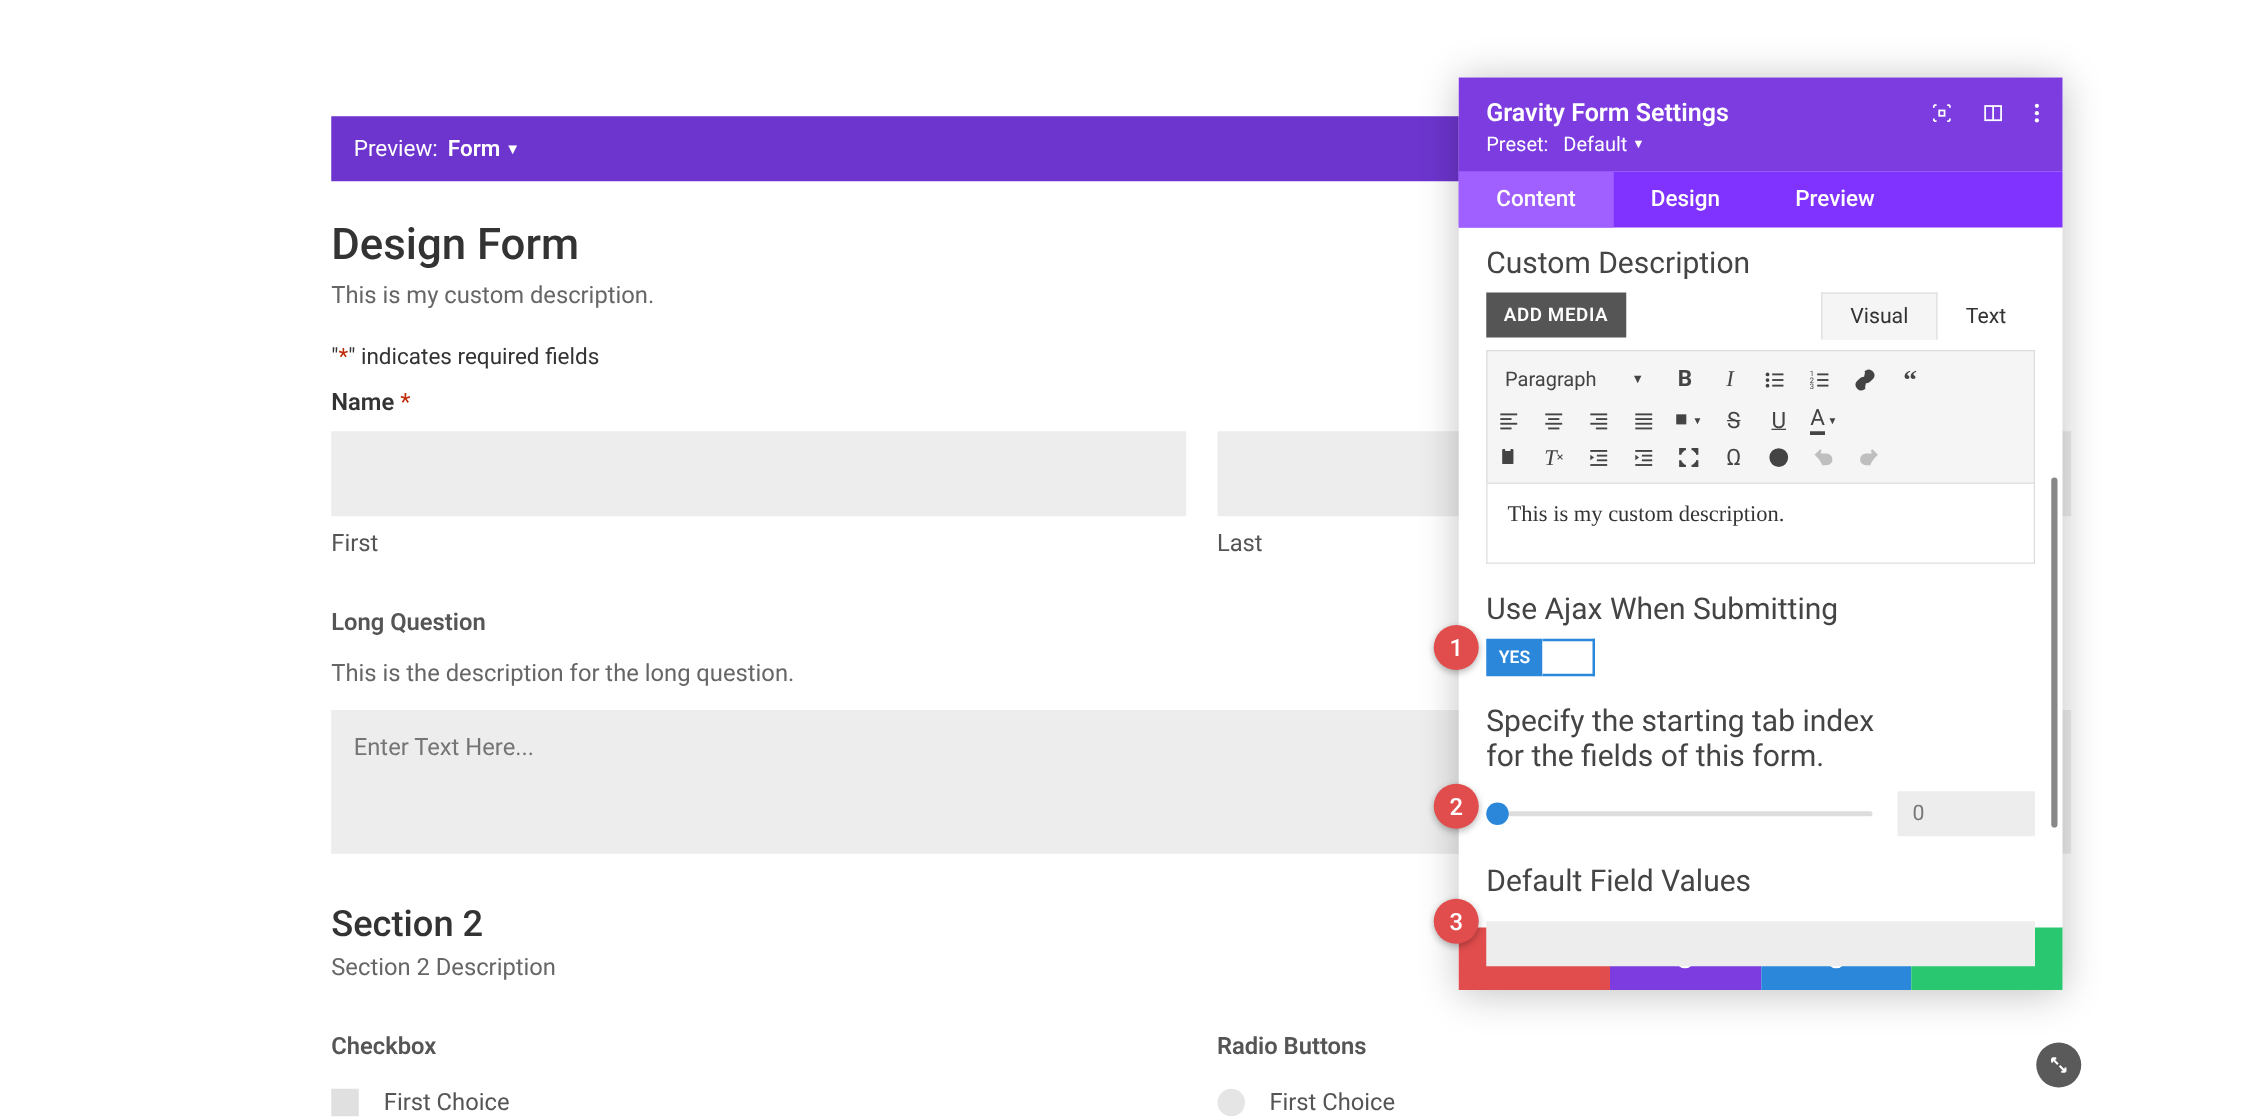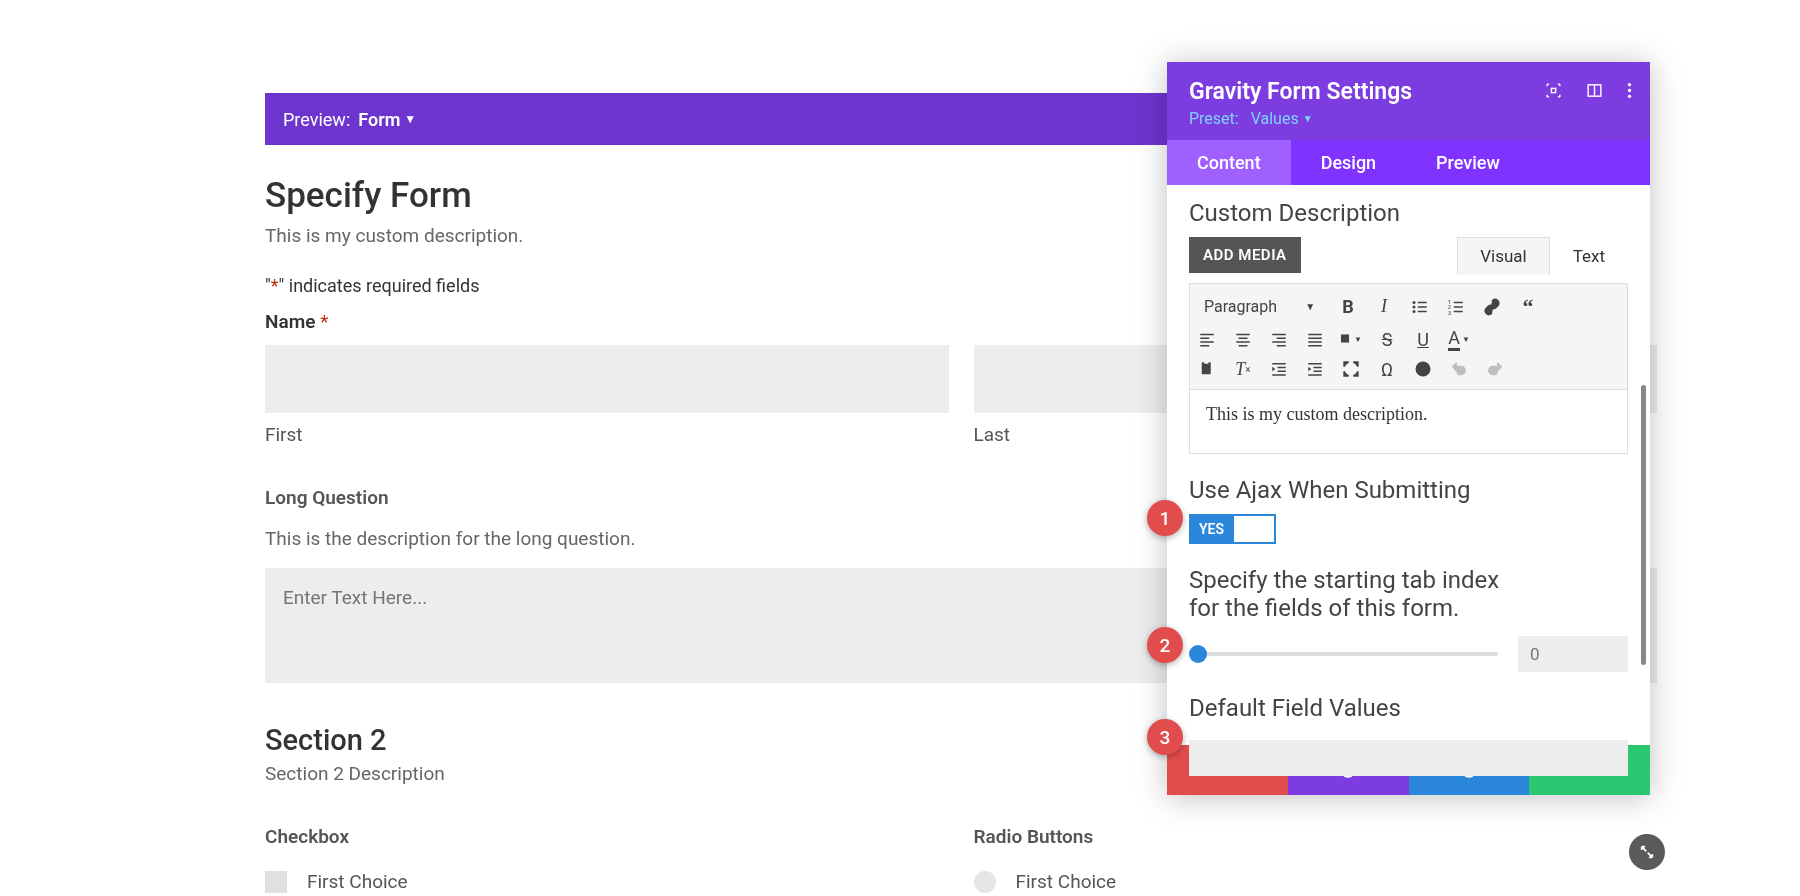--- a/index.html
+++ b/index.html
@@ -34,22 +34,22 @@
 .choice-row { display: flex; gap: 25px; margin-top: 40px; }
 .choice-col { flex: 1; }
 .choice-label { font-size: 19px; font-weight: 600; color: #555; margin-bottom: 22px; display: block; }
 .choice-item { display: flex; align-items: center; gap: 20px; font-size: 19px; color: #555; }
 .cb-box { width: 22px; height: 22px; background: #e0e0e0; }
 .radio-circle { width: 22px; height: 22px; background: #e5e5e5; border-radius: 50%; }
 
 
 .panel { position: absolute; left: 1167px; top: 62px; width: 483px; background: #fff; box-shadow: 0 2px 30px rgba(0,0,0,0.25); }
 .panel-hdr { background: #7c3ce0; color: #fff; padding: 16px 22px 12px; position: relative; }
-.panel-title { font-size: 23px; font-weight: 600; margin-bottom: 4px; }
-.panel-preset { font-size: 16px; color: #7dd3fc; display: inline-flex; align-items: center; gap: 4px; }
+.panel-title { font-size: 20px; font-weight: 600; margin-bottom: 4px; }
+.panel-preset { font-size: 16px; color: #ffffff; display: inline-flex; align-items: center; gap: 4px; }
 .panel-preset .chev { font-size: 10px; }
 .panel-icons { position: absolute; right: 18px; top: 20px; display: flex; gap: 24px; }
 .panel-icons span { cursor: pointer; font-size: 17px; }
 
 .panel-tabs { background: #8032ff; display: flex; }
 .panel-tab { color: #fff; padding: 12px 30px; font-size: 18px; font-weight: 500; cursor: pointer; }
 .panel-tab.active { background: #a060ff; }
 
 .panel-body { padding: 14px 22px 16px; max-height: 560px; position: relative; }
 .panel-body-scroll-indicator { position: absolute; right: 4px; top: 200px; width: 5px; height: 280px; background: #888; border-radius: 3px; }
@@ -102,21 +102,21 @@
 
 <div class="preview-bar">
   <span class="label">Preview:</span>
   <span class="mode">
     <span>Form</span>
     <span class="chev">▼</span>
   </span>
 </div>
 
 <div class="form-area">
-  <h1 class="form-title">Specify Form</h1>
+  <h1 class="form-title">Design Form</h1>
   <div class="form-desc">This is my custom description.</div>
   <div class="req-note">
     <span>"</span><span class="star">*</span><span>" indicates required fields</span>
   </div>
   <span class="field-label">
     <span>Name</span> <span class="star">*</span>
   </span>
   <div class="name-row">
     <div class="name-col">
       <input class="txt-input" style="">
@@ -150,21 +150,21 @@
         <span>First Choice</span>
       </div>
     </div>
   </div>
 </div>
 
 <div class="panel">
   <div class="panel-hdr">
     <div class="panel-title">Gravity Form Settings</div>
     <div class="panel-preset">
-      <span>Preset:</span>&nbsp;<span>Values</span>
+      <span>Preset:</span>&nbsp;<span>Default</span>
       <span class="chev">▼</span>
     </div>
     <div class="panel-icons">
       <span>
         <svg width="17" height="17" viewBox="0 0 24 24" fill="none" stroke="#fff" stroke-width="2">
             <rect x="9" y="9" width="6" height="6"></rect>
             <path d="M3 3h3M3 3v3M21 3h-3M21 3v3M3 21h3M3 21v-3M21 21h-3M21 21v-3"></path>
           </svg>
       </span>
       <span>

